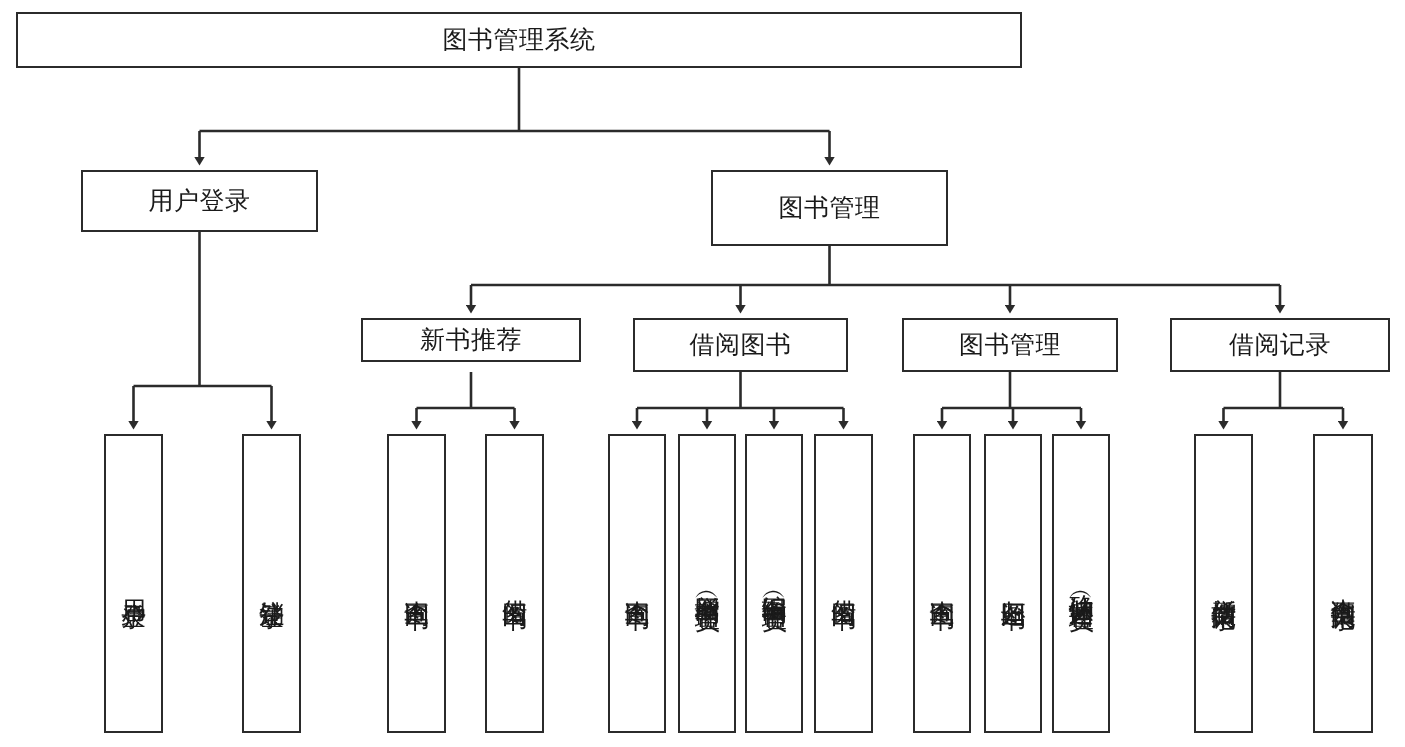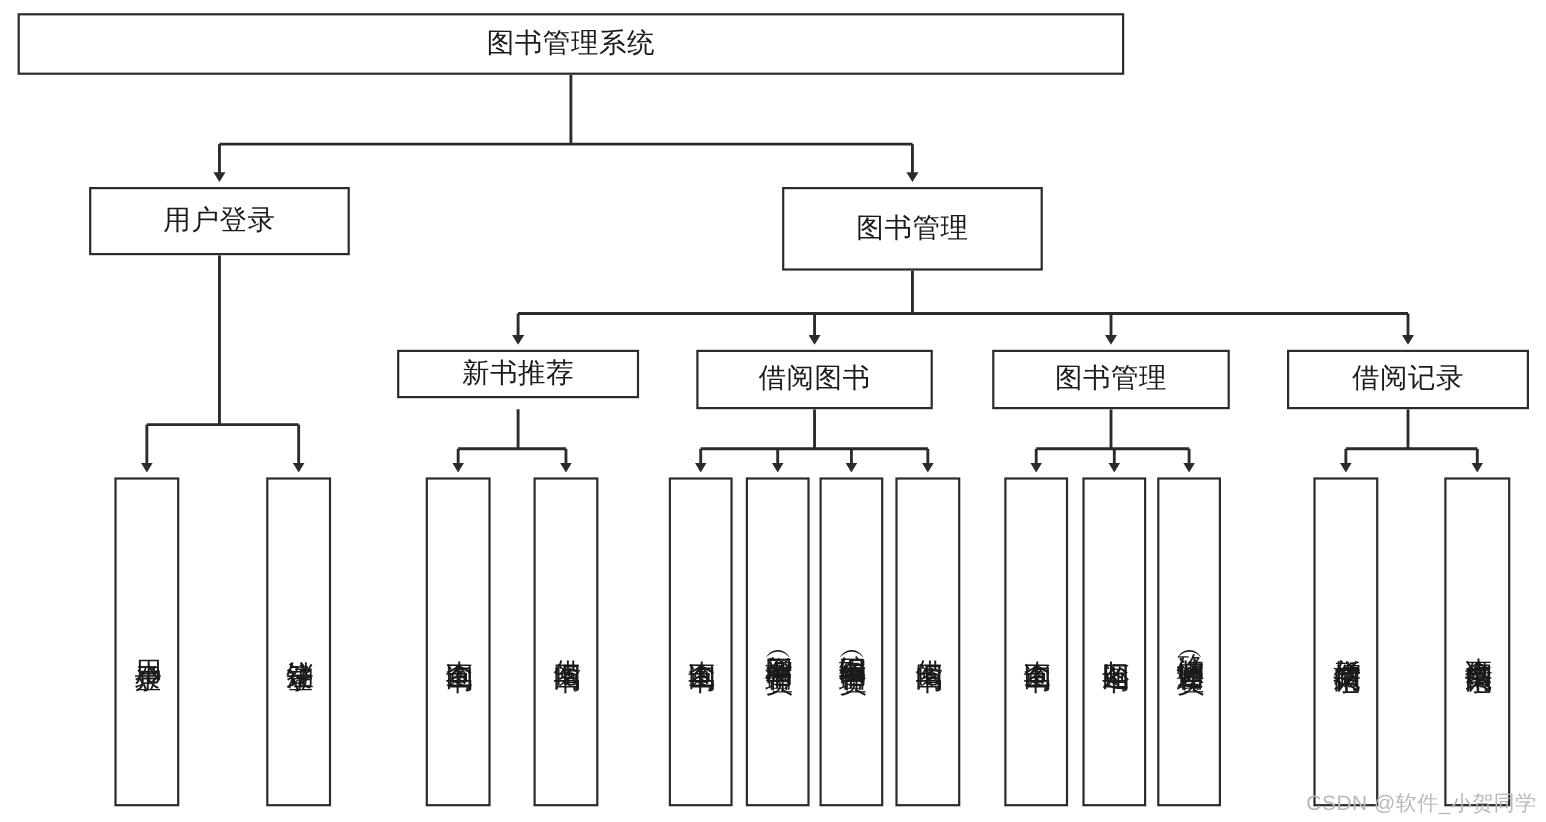--- a/index.html
+++ b/index.html
@@ -162,14 +162,13 @@
         <span class="label">确认归还（管理员）</span>
       </div>
       <div class="node vert" style="left: 1194px; top: 434px; width: 59px; height: 299px;">
         <span class="label">新增借阅记录</span>
       </div>
       <div class="node vert" style="left: 1313px; top: 434px; width: 60px; height: 299px;">
         <span class="label">查询借阅记录</span>
       </div>
     </div>
 
-  <div id="watermark">CSDN @软件_小贺同学</div>
 </div>
 
 </body></html>

